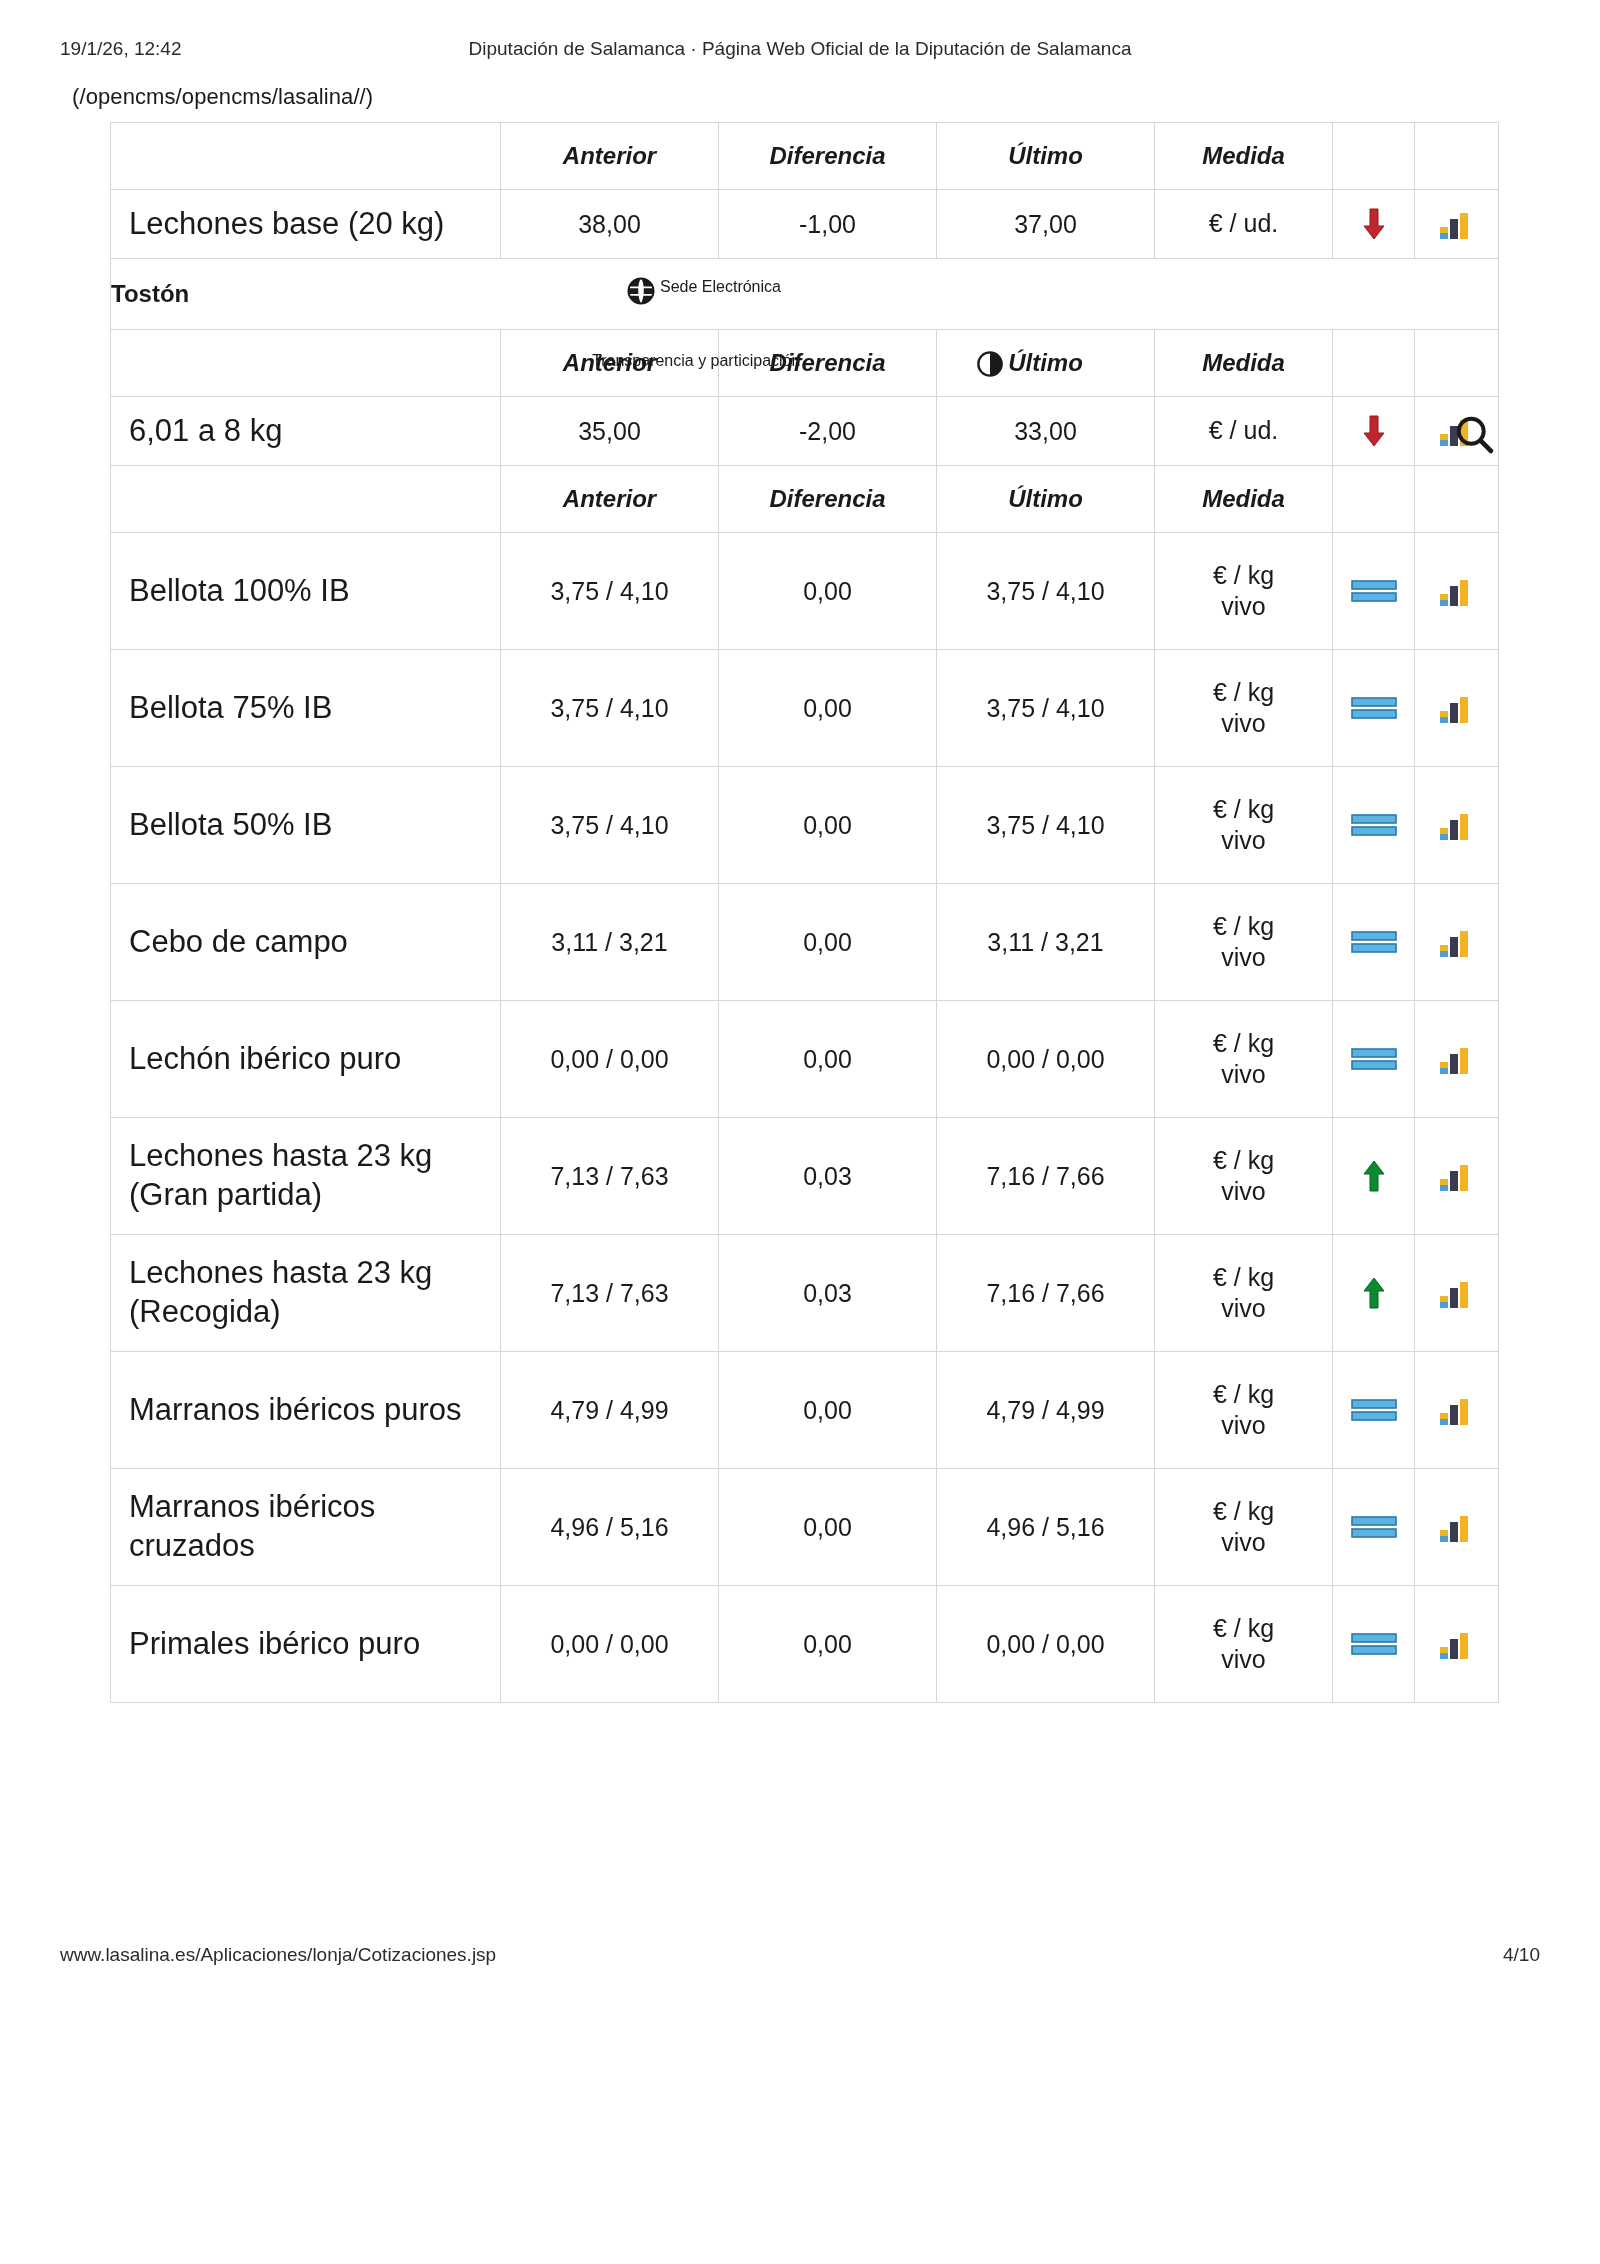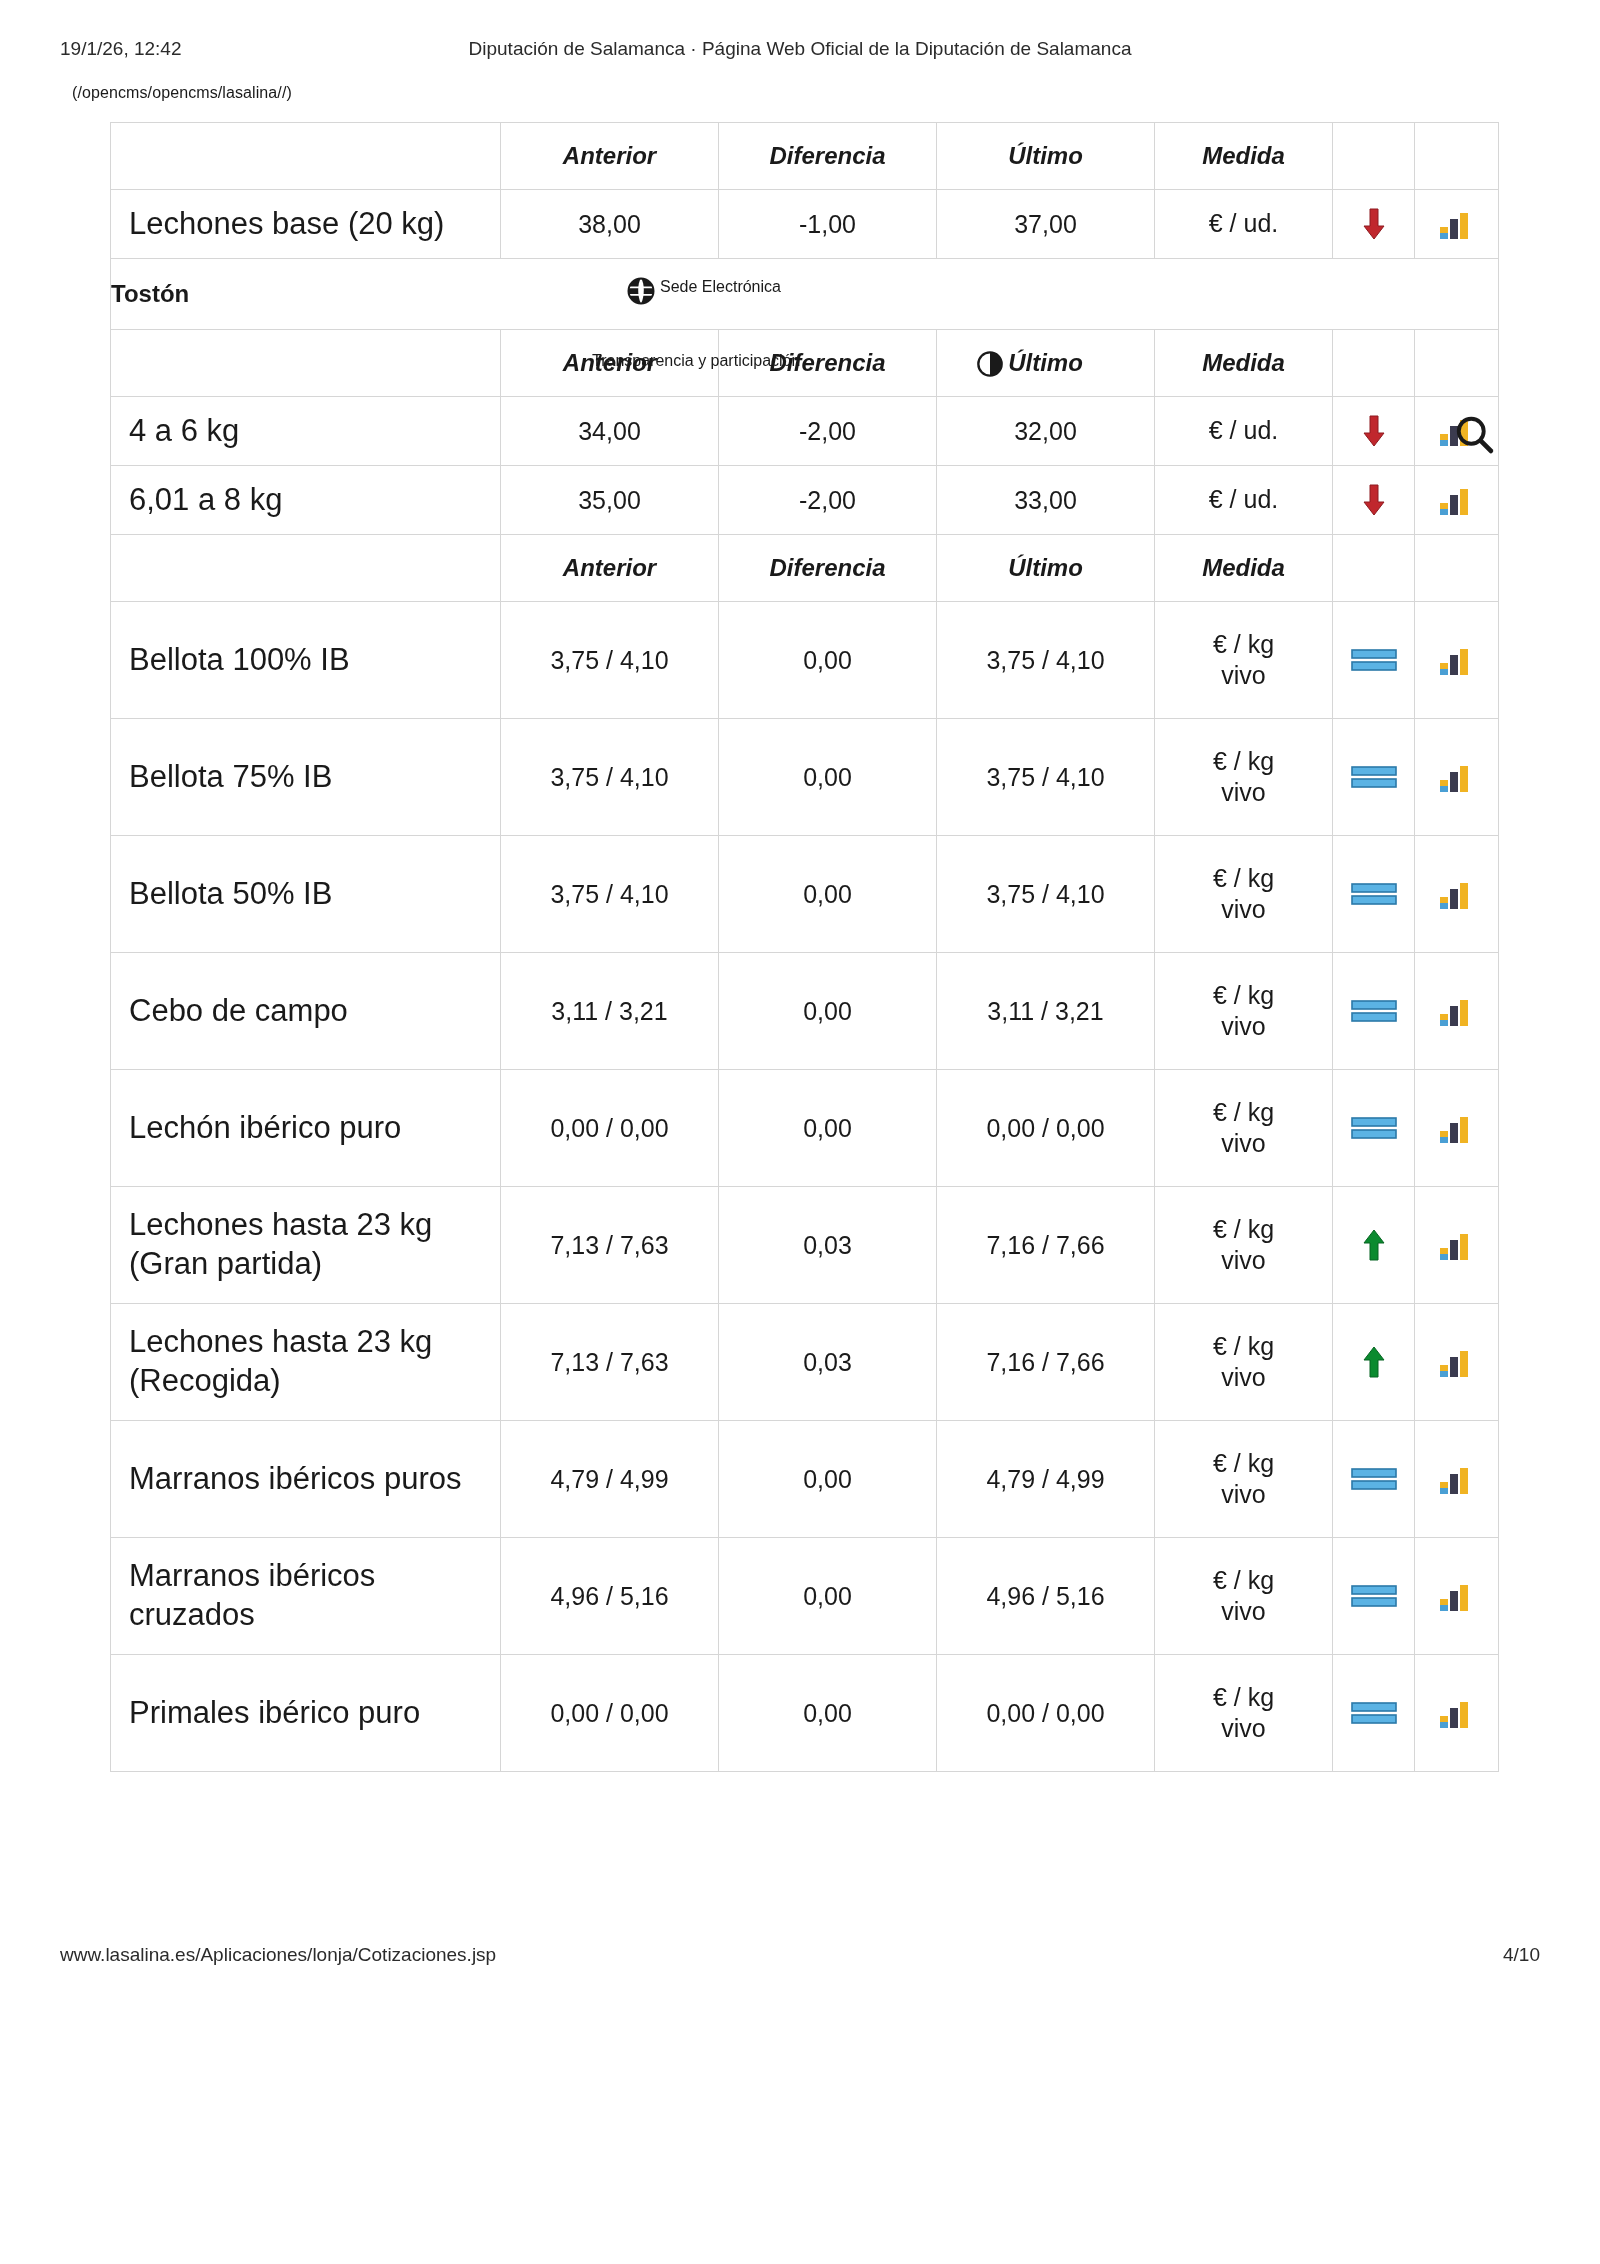--- a/index.html
+++ b/index.html
@@ -44,21 +44,21 @@
     top: 0;
     width: 1600px;
     text-align: center;
     white-space: nowrap;
   }
   
   .url-line {
     position: absolute;
     top: 84px;
     left: 72px;
-    font-size: 16px;
+    font-size: 22px;
     color: #1a1a1a;
     letter-spacing: 0.1px;
   }
   
   .table-wrap {
     position: absolute;
     top: 122px;
     left: 110px;
     width: 1388px;
   }
@@ -214,36 +214,20 @@
           <tr class="hdr-row">
             <td></td>
             <td>Anterior</td>
             <td>Diferencia</td>
             <td>Último</td>
             <td>Medida</td>
             <td></td>
             <td></td>
           </tr>
           <tr class="data-row">
-            <td class="name">4 a 6 kg</td>
-            <td class="num">34,00</td>
-            <td class="num">-2,00</td>
-            <td class="num">32,00</td>
-            <td class="med">€ / ud.</td>
-            <td class="icon"><span class="ic arrow-down"><svg width="26" height="34" viewBox="0 0 26 34">
-                  <path d="M9 2 h8 v17 h6 L13 32 L3 19 h6 z" fill="#c0272d" stroke="#8e1b20" stroke-width="1"></path>
-                </svg></span></td>
-            <td class="icon"><span class="ic bars-icon"><svg width="38" height="34" viewBox="0 0 38 34">
-                  <rect x="2" y="20" width="8" height="12" fill="#f0b323"></rect>
-                  <rect x="12" y="12" width="8" height="20" fill="#3b3b4f"></rect>
-                  <rect x="22" y="6" width="8" height="26" fill="#f0b323"></rect>
-                  <rect x="2" y="26" width="8" height="6" fill="#4a9fd4"></rect>
-                </svg></span></td>
-          </tr>
-          <tr class="data-row">
             <td class="name">6,01 a 8 kg</td>
             <td class="num">35,00</td>
             <td class="num">-2,00</td>
             <td class="num">33,00</td>
             <td class="med">€ / ud.</td>
             <td class="icon"><span class="ic arrow-down"><svg width="26" height="34" viewBox="0 0 26 34">
                   <path d="M9 2 h8 v17 h6 L13 32 L3 19 h6 z" fill="#c0272d" stroke="#8e1b20" stroke-width="1"></path>
                 </svg></span></td>
             <td class="icon"><span class="ic bars-icon"><svg width="38" height="34" viewBox="0 0 38 34">
                   <rect x="2" y="20" width="8" height="12" fill="#f0b323"></rect>

